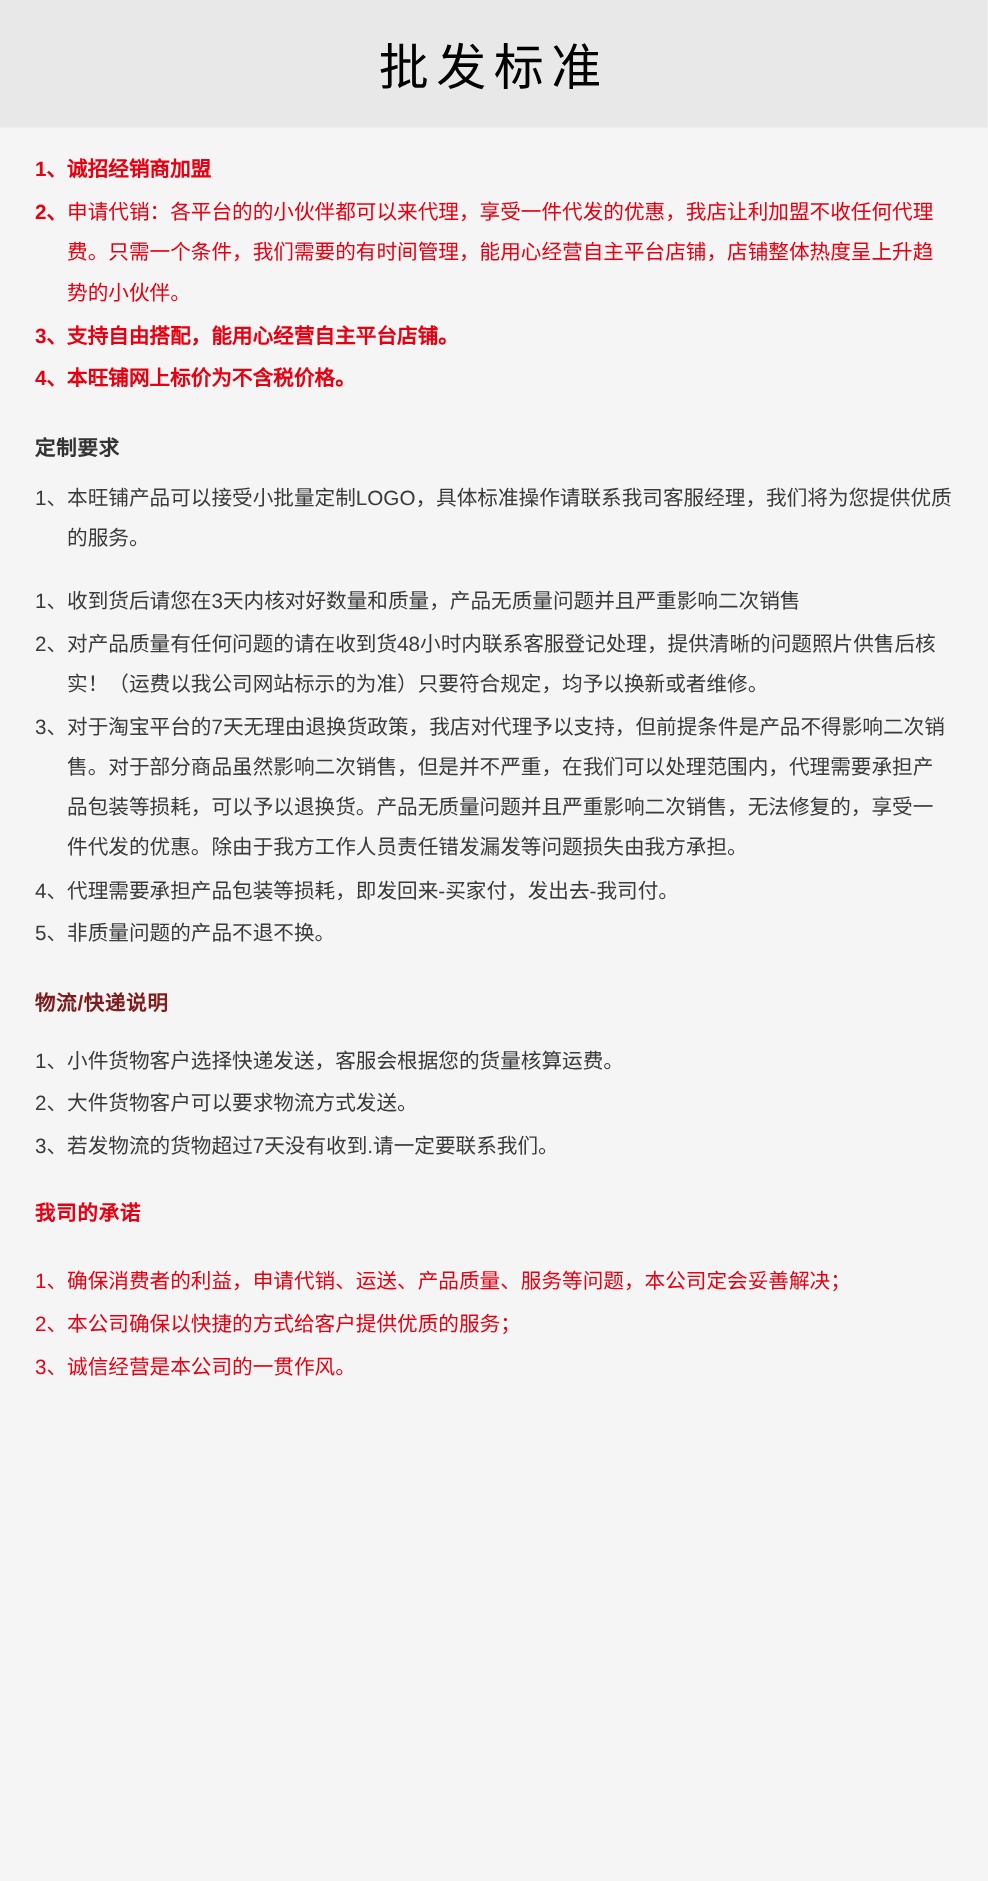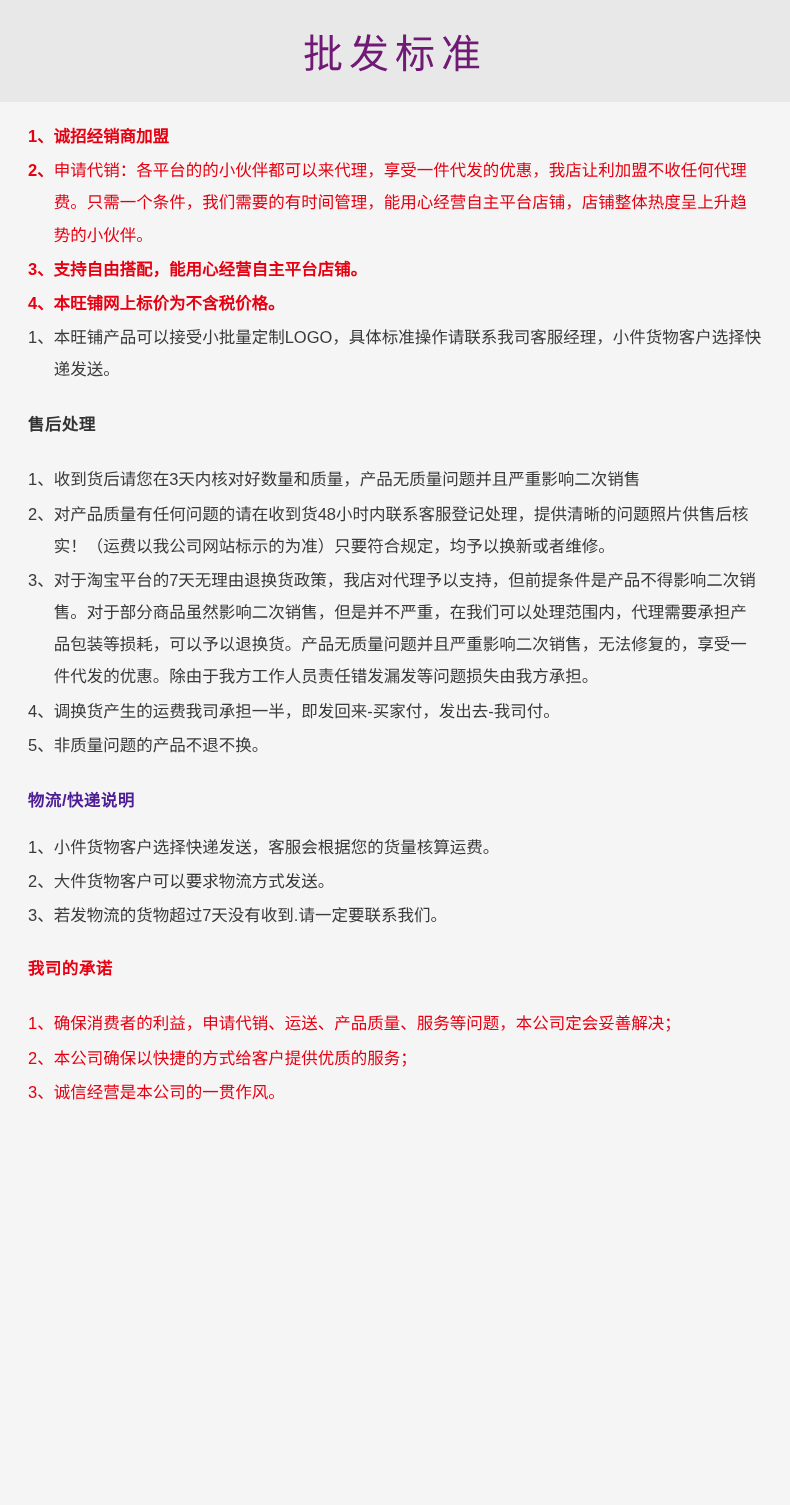--- a/index.html
+++ b/index.html
@@ -27,21 +27,21 @@
     height: 102px;
     background: #e8e8e8;
     display: flex;
     align-items: center;
     justify-content: center;
     box-sizing: border-box;
   }
   .banner-title {
     font-size: 40px;
     letter-spacing: 6px;
-    color: #701a75;
+    color: #000000;
     font-weight: 400;
     font-family: "Liberation Sans", "DejaVu Sans", sans-serif;
     text-align: center;
   }
   
   .content {
     padding: 18px 28px 40px 28px;
     box-sizing: border-box;
   }
   .section {
@@ -129,57 +129,57 @@
         <span class="num">3、</span>
         <span class="txt"><span class="lead">支持自由搭配，能用心经营自主平台店铺。</span></span>
       </li>
       <li>
         <span class="num">4、</span>
         <span class="txt"><span class="lead">本旺铺网上标价为不含税价格。</span></span>
       </li>
     </ol>
 
     <div class="section">
+      <div class="section-heading" style="color: rgb(51, 51, 51);">定制要求</div>
       <ol class="list body-list">
         <li>
           <span class="num">1、</span>
-          <span class="txt">本旺铺产品可以接受小批量定制LOGO，具体标准操作请联系我司客服经理，小件货物客户选择快递发送。</span>
-        </li>
-      </ol>
-    </div>
-
-    <div class="section">
-      <div class="section-heading" style="color: rgb(51, 51, 51);">售后处理</div>
+          <span class="txt">本旺铺产品可以接受小批量定制LOGO，具体标准操作请联系我司客服经理，我们将为您提供优质的服务。</span>
+        </li>
+      </ol>
+    </div>
+
+    <div class="section">
       <div class="gap-md"></div>
       <ol class="list body-list">
         <li>
           <span class="num">1、</span>
           <span class="txt">收到货后请您在3天内核对好数量和质量，产品无质量问题并且严重影响二次销售</span>
         </li>
         <li>
           <span class="num">2、</span>
           <span class="txt">对产品质量有任何问题的请在收到货48小时内联系客服登记处理，提供清晰的问题照片供售后核实！（运费以我公司网站标示的为准）只要符合规定，均予以换新或者维修。</span>
         </li>
         <li>
           <span class="num">3、</span>
           <span class="txt">对于淘宝平台的7天无理由退换货政策，我店对代理予以支持，但前提条件是产品不得影响二次销售。对于部分商品虽然影响二次销售，但是并不严重，在我们可以处理范围内，代理需要承担产品包装等损耗，可以予以退换货。产品无质量问题并且严重影响二次销售，无法修复的，享受一件代发的优惠。除由于我方工作人员责任错发漏发等问题损失由我方承担。</span>
         </li>
         <li>
           <span class="num">4、</span>
-          <span class="txt">调换货产生的运费我司承担一半，即发回来-买家付，发出去-我司付。</span>
+          <span class="txt">代理需要承担产品包装等损耗，即发回来-买家付，发出去-我司付。</span>
         </li>
         <li>
           <span class="num">5、</span>
           <span class="txt">非质量问题的产品不退不换。</span>
         </li>
       </ol>
     </div>
 
     <div class="section">
-      <div class="section-heading" style="color: #4c1d95;">物流/快递说明</div>
+      <div class="section-heading" style="color: #7f1d1d;">物流/快递说明</div>
       <div class="gap-sm"></div>
       <ol class="list body-list">
         <li>
           <span class="num">1、</span>
           <span class="txt">小件货物客户选择快递发送，客服会根据您的货量核算运费。</span>
         </li>
         <li>
           <span class="num">2、</span>
           <span class="txt">大件货物客户可以要求物流方式发送。</span>
         </li>

